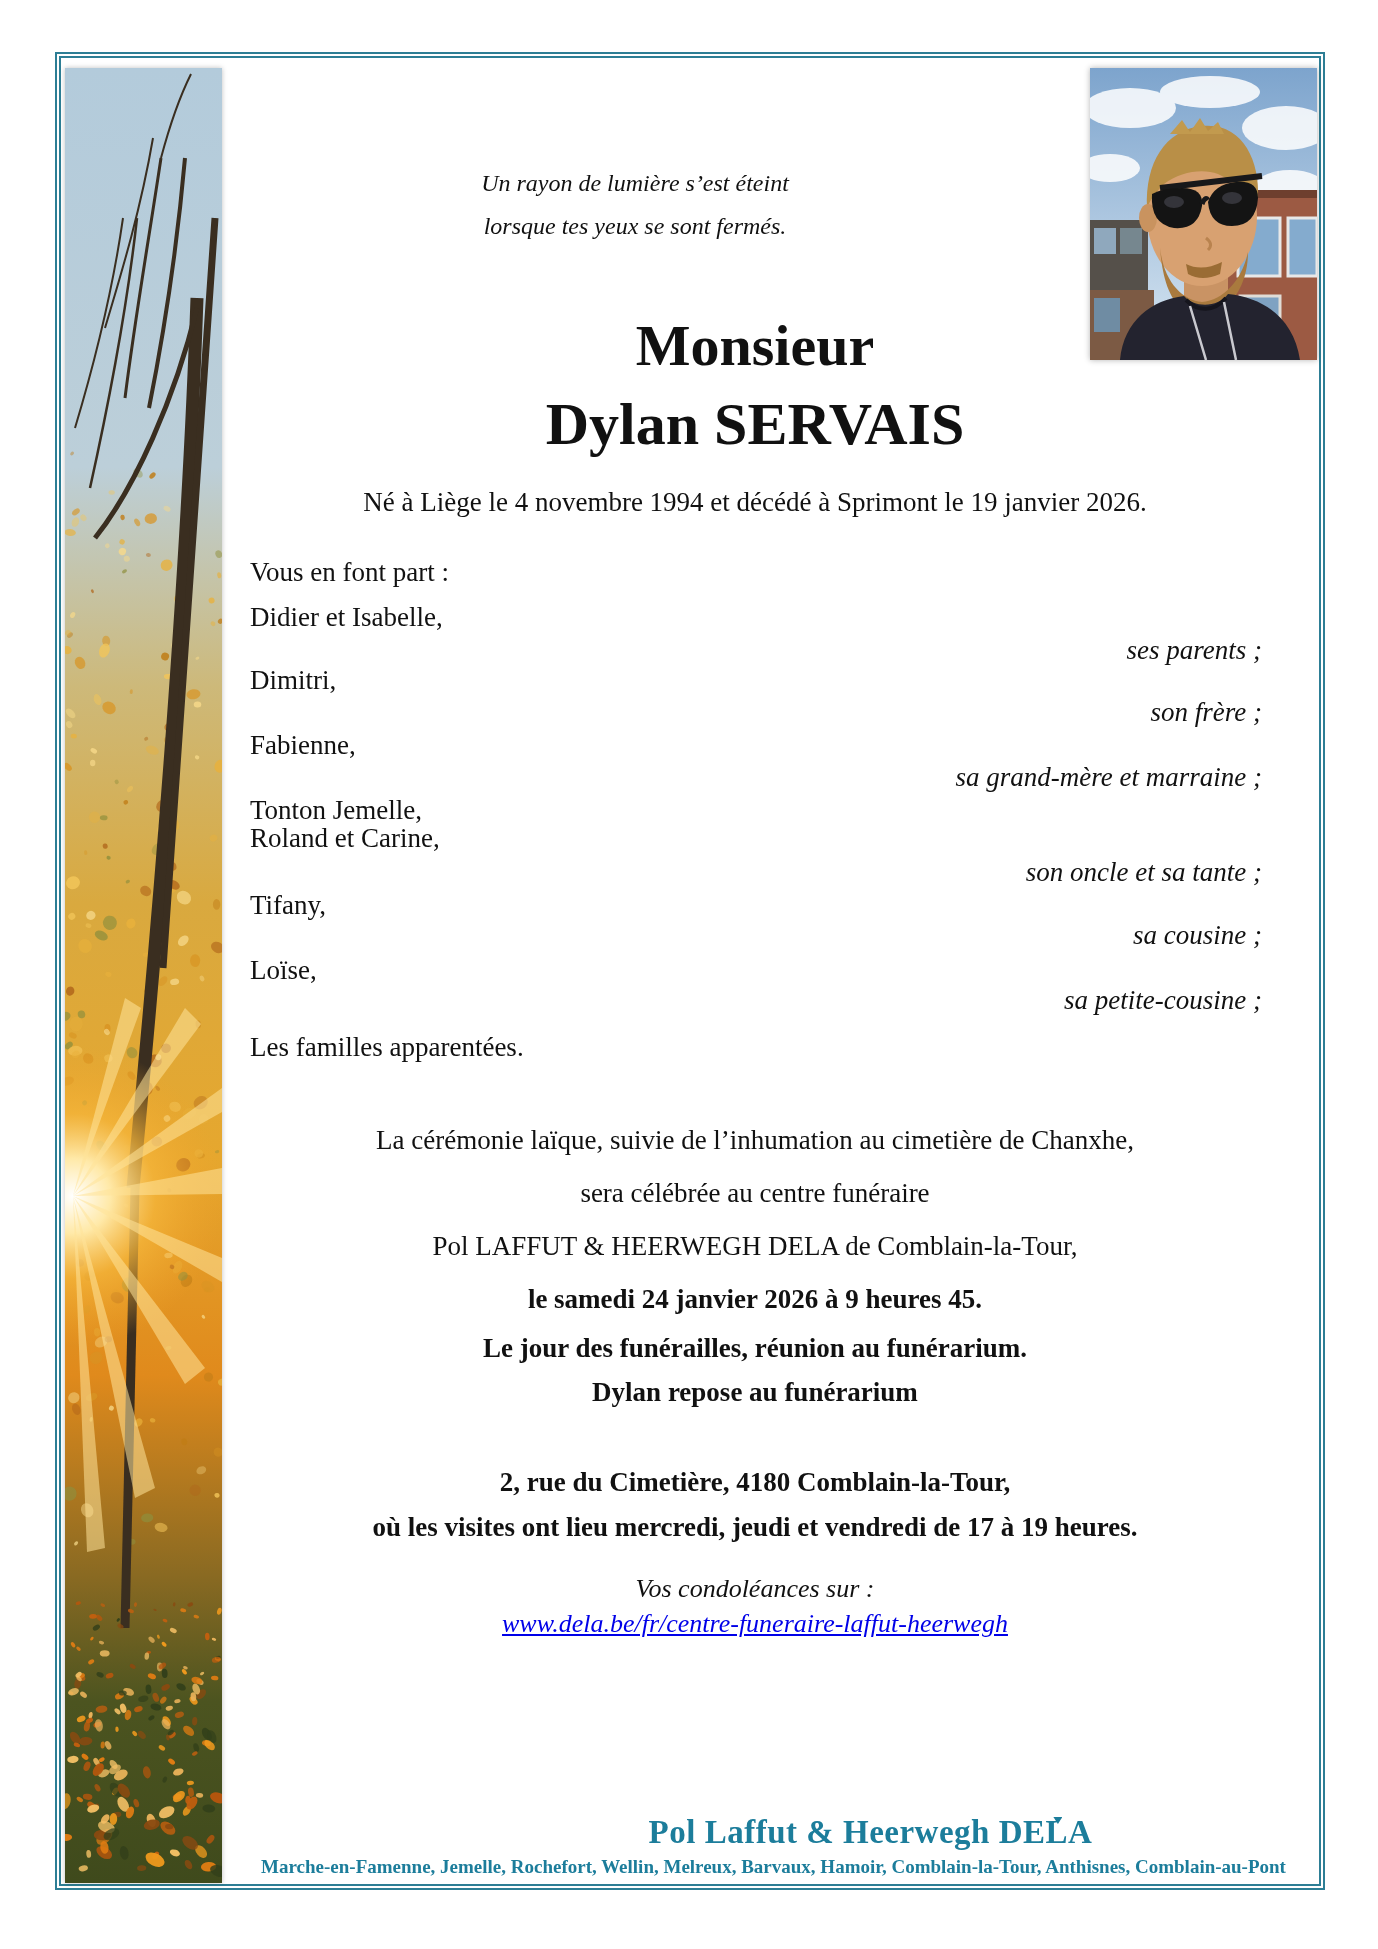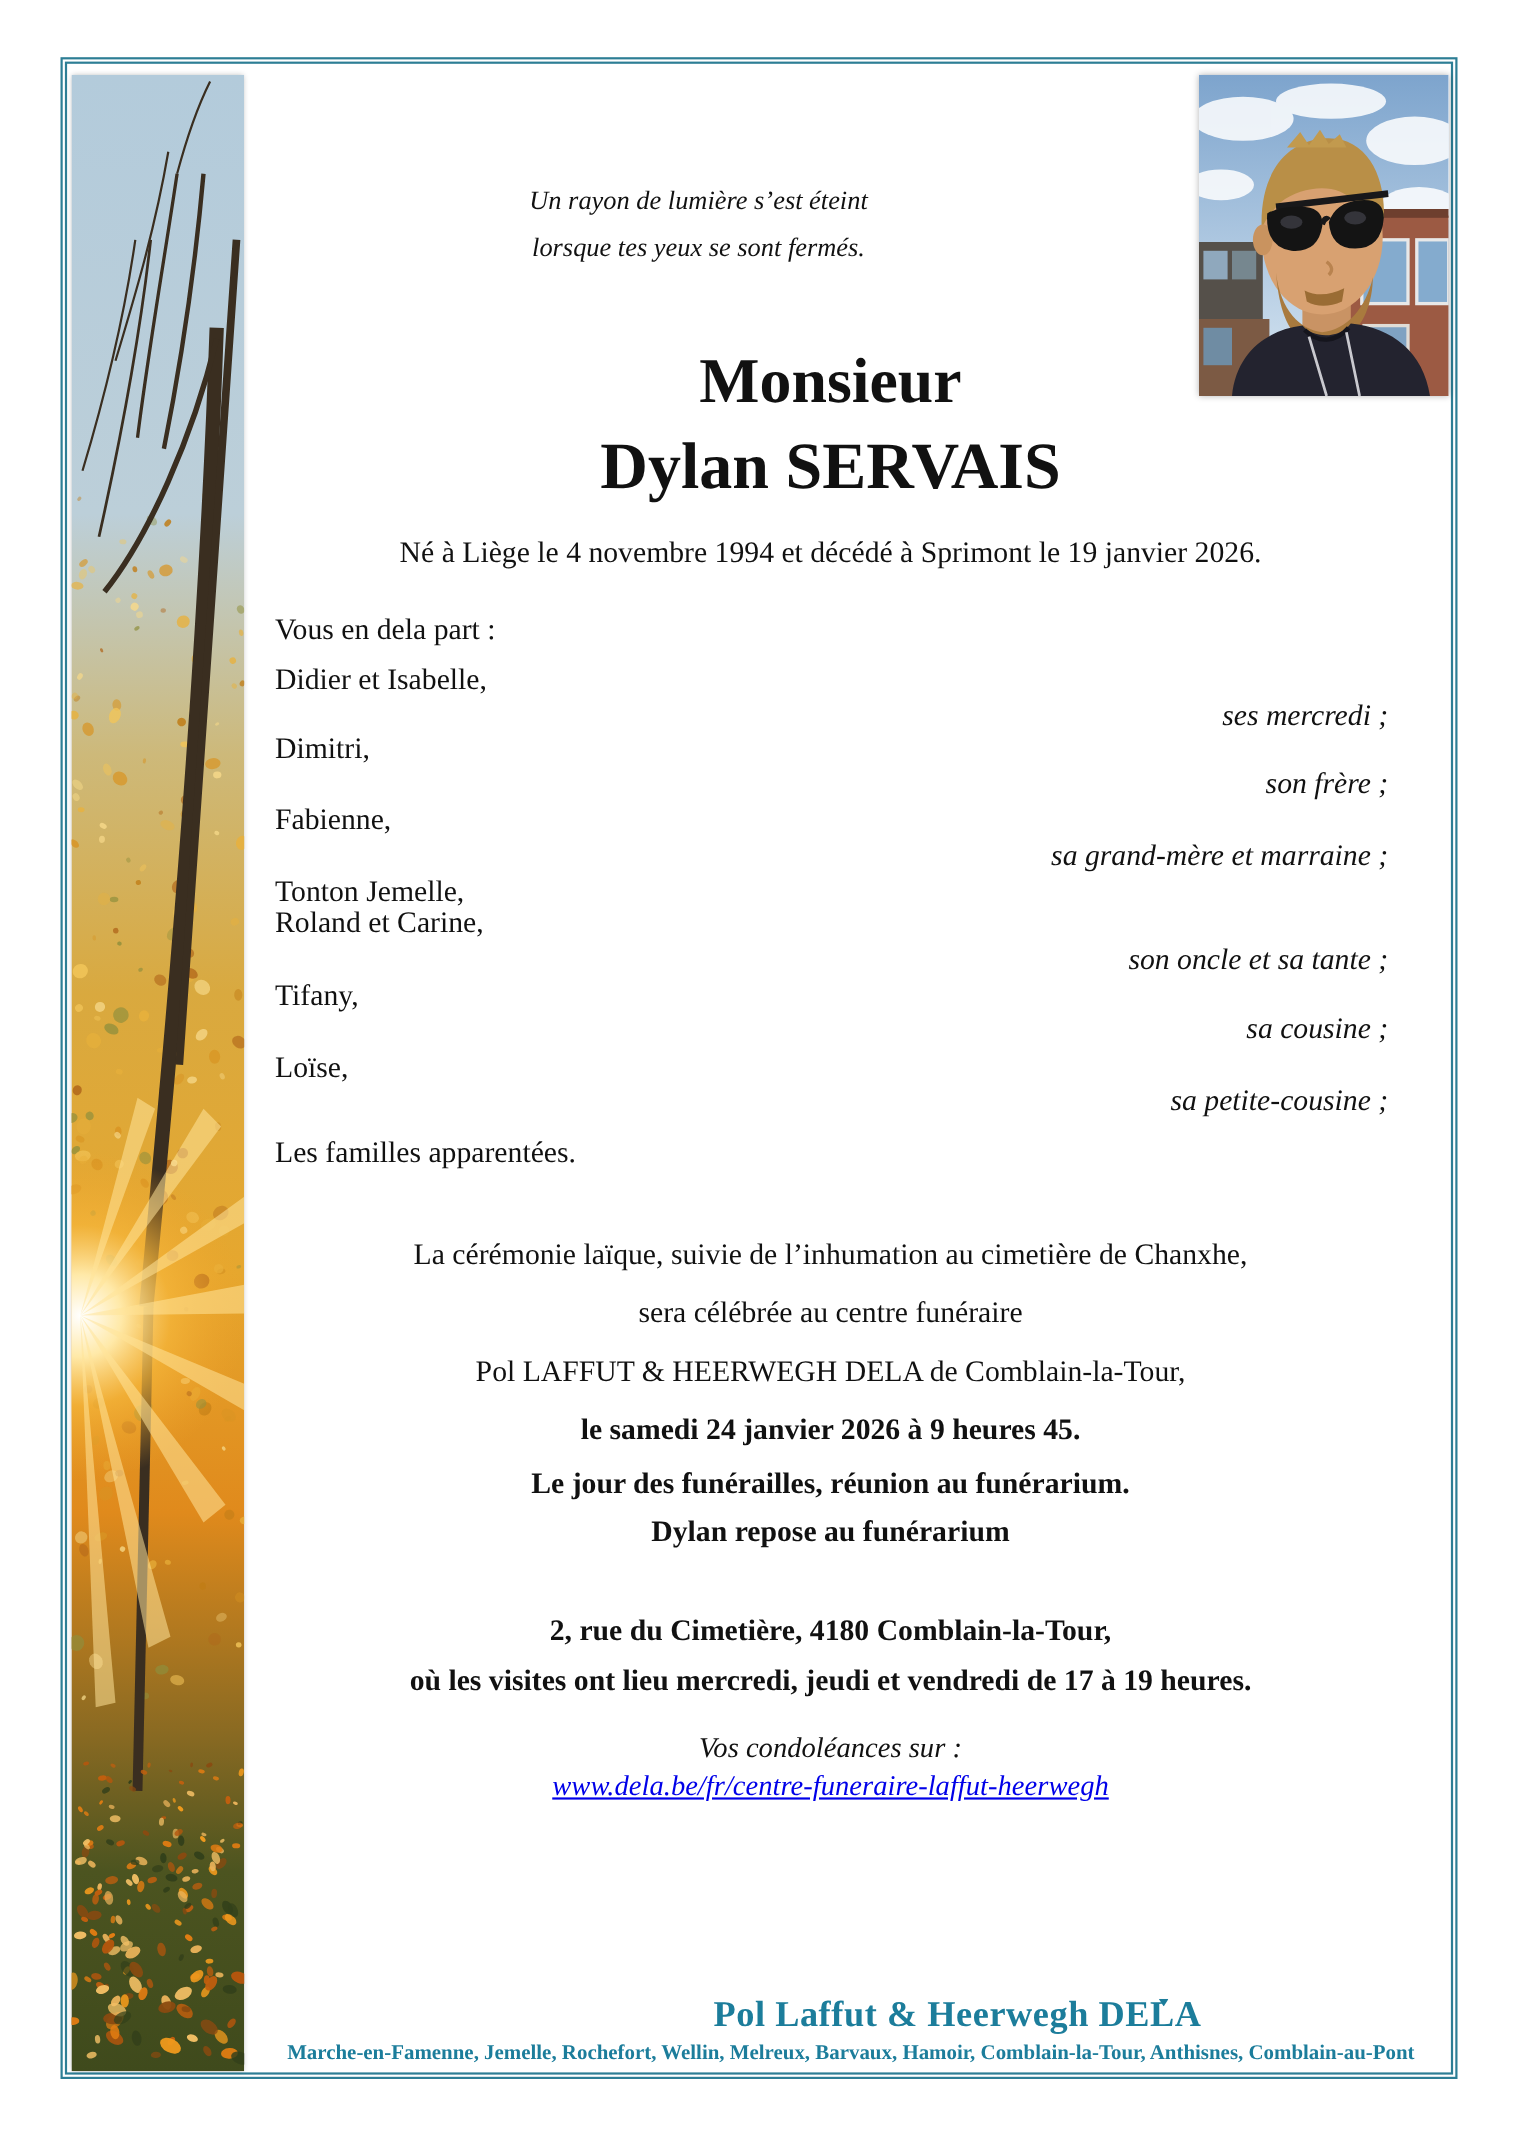--- a/index.html
+++ b/index.html
@@ -498,24 +498,24 @@
     <div>lorsque tes yeux se sont fermés.</div>
   </div>
 
   <div class="abs title-block center">
     <div>Monsieur</div>
     <div class="big">Dylan SERVAIS</div>
   </div>
 
   <div class="abs life center">Né à Liège le 4 novembre 1994 et décédé à Sprimont le 19 janvier 2026.</div>
 
-  <div class="abs intro">Vous en dela part :</div>
+  <div class="abs intro">Vous en font part :</div>
 
   <div class="abs name" style="top:600px">Didier et Isabelle,</div>
-  <div class="abs relation" style="top:633px">ses mercredi ;</div>
+  <div class="abs relation" style="top:633px">ses parents ;</div>
 
   <div class="abs name" style="top:663px">Dimitri,</div>
   <div class="abs relation" style="top:695px">son frère ;</div>
 
   <div class="abs name" style="top:728px">Fabienne,</div>
   <div class="abs relation" style="top:760px">sa grand-mère et marraine ;</div>
 
   <div class="abs name" style="top:793px">Tonton Jemelle,</div>
   <div class="abs name" style="top:821px">Roland et Carine,</div>
   <div class="abs relation" style="top:855px">son oncle et sa tante ;</div>

